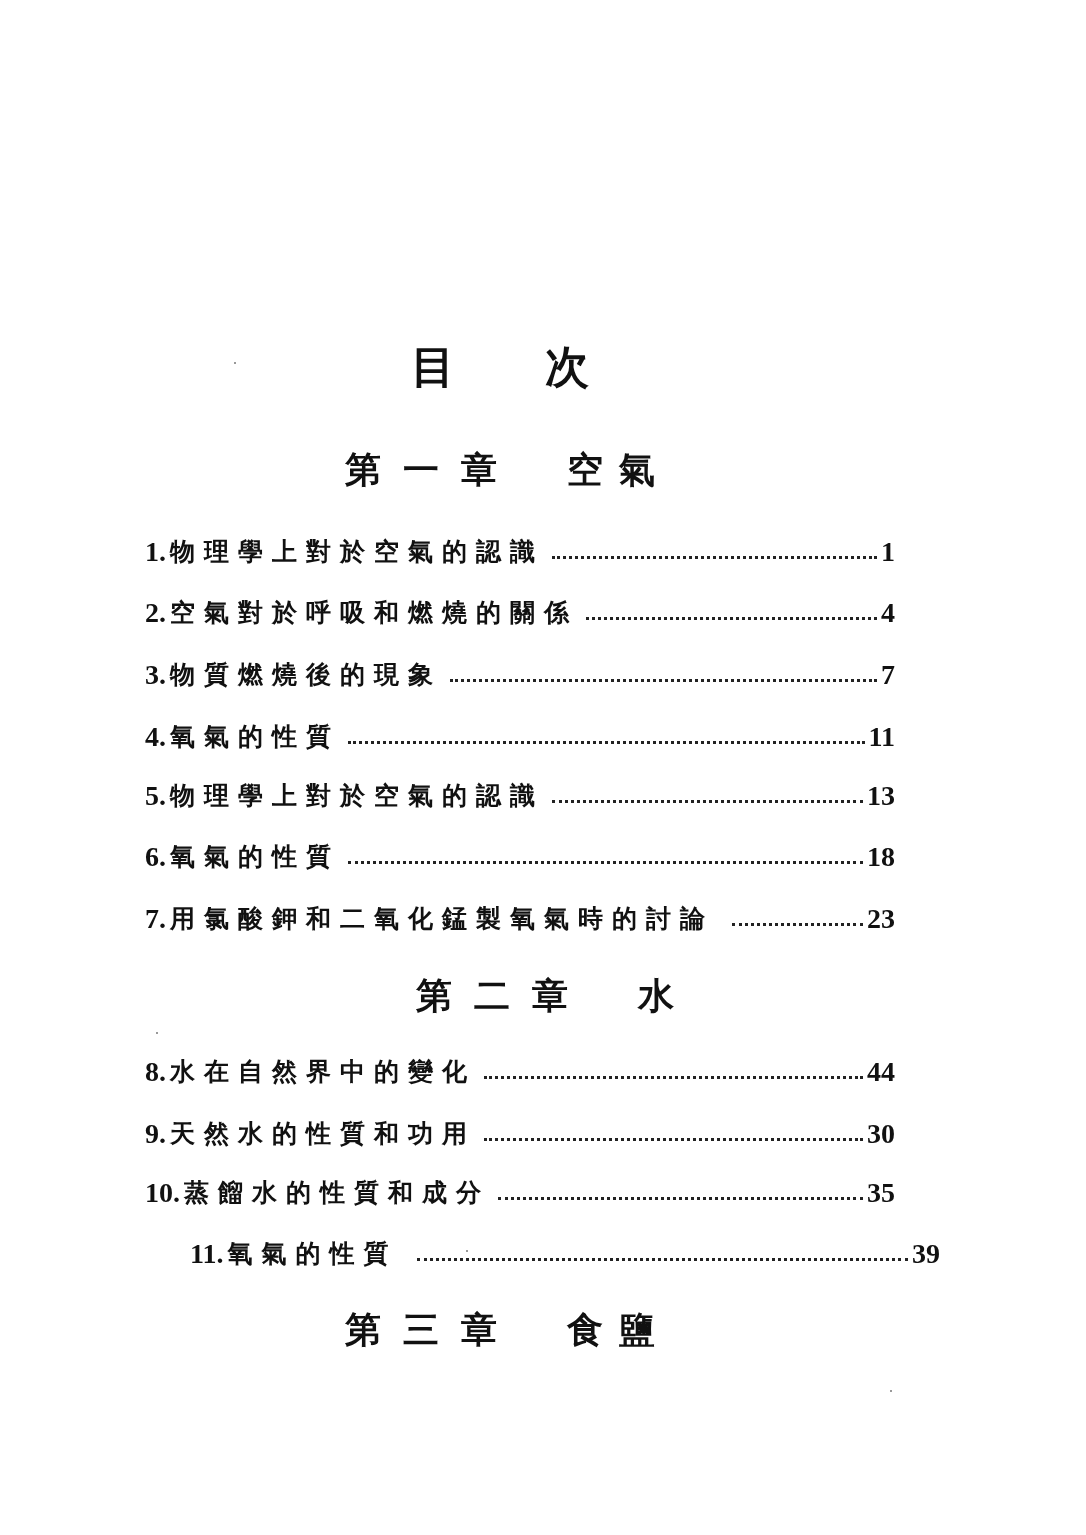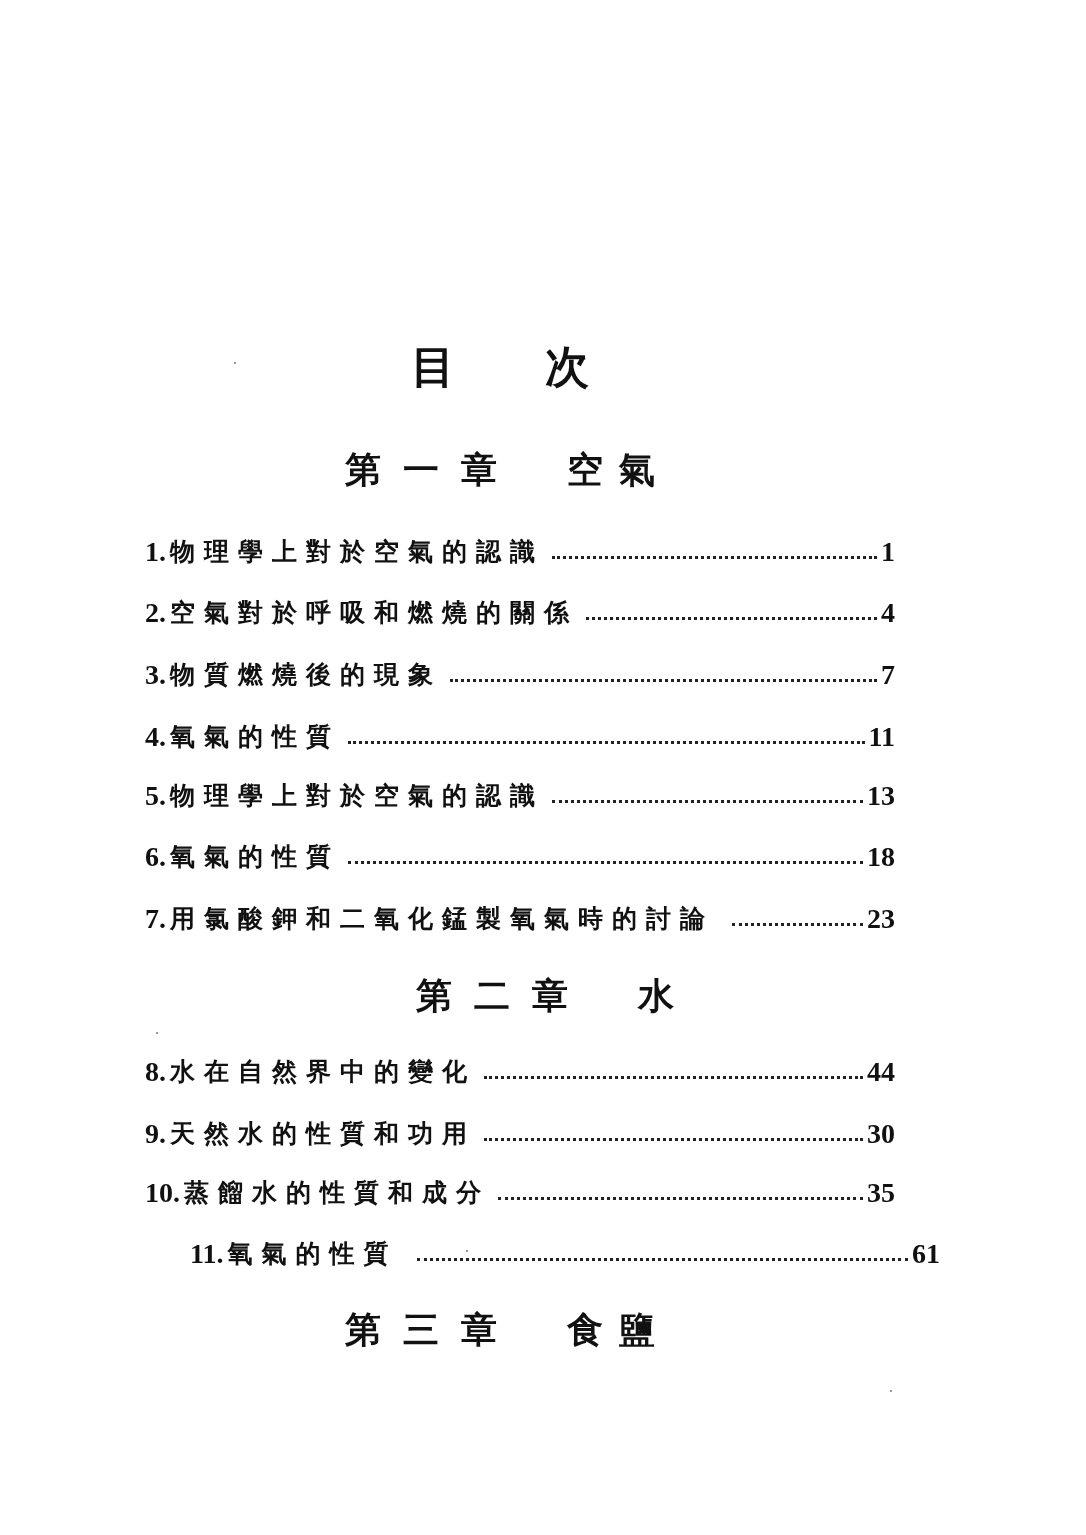--- a/index.html
+++ b/index.html
@@ -169,21 +169,21 @@
   <div class="entry" style="top:1169px;">
     <span class="num">10.</span>
     <span class="title">蒸餾水的性質和成分</span>
     <span class="leader"></span>
     <span class="page-no">35</span>
   </div>
   <div class="entry" style="top:1230px;margin-left:45px;">
     <span class="num">11.</span>
     <span class="title">氧氣的性質</span>
     <span class="leader" style="margin-left:20px;"></span>
-    <span class="page-no">61</span>
+    <span class="page-no">39</span>
   </div>
 
   <div class="chapter-heading" style="top:1306px;">
     <span class="num">第三章</span><span class="gap"></span><span class="name">食鹽</span>
   </div>
 
   <span class="speck" style="left:234px; top:362px;"></span>
   <span class="speck" style="left:156px; top:1032px;"></span>
   <span class="speck" style="left:466px; top:1250px;"></span>
   <span class="speck" style="left:890px; top:1390px;"></span>

